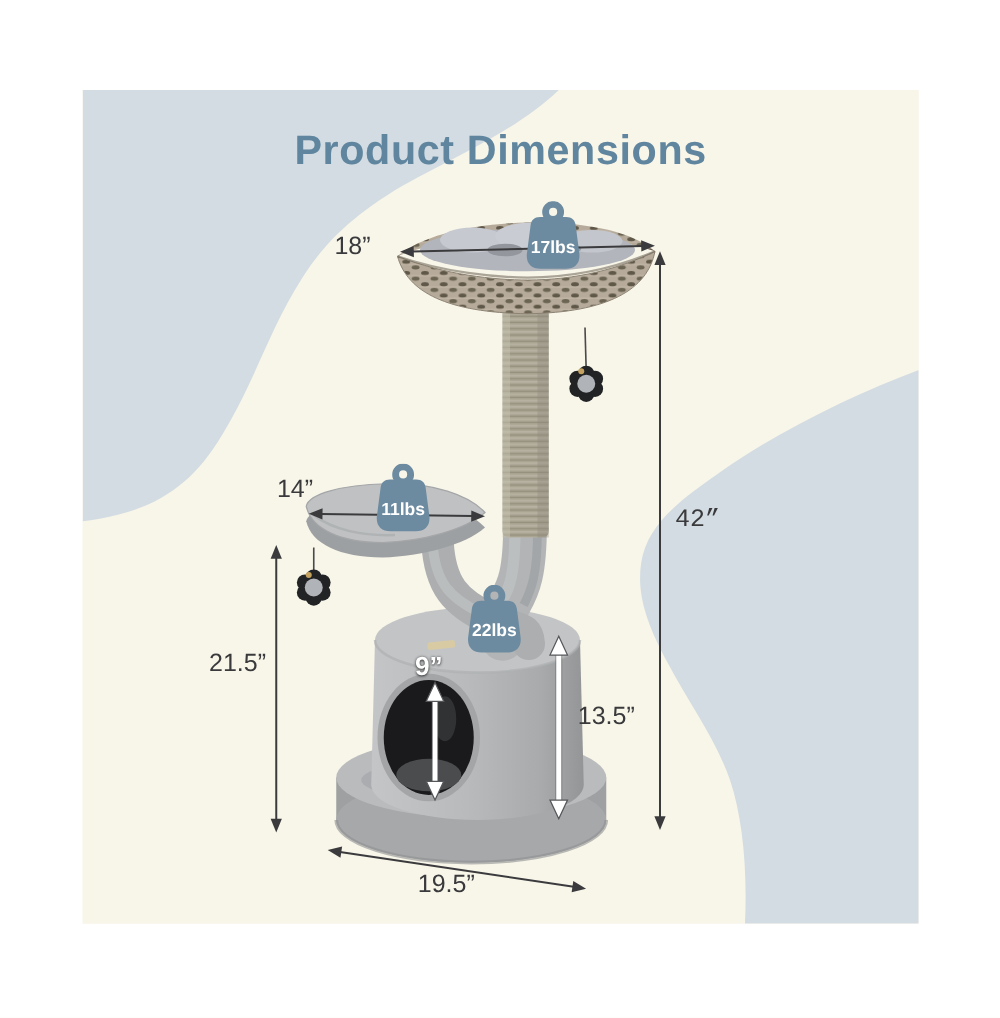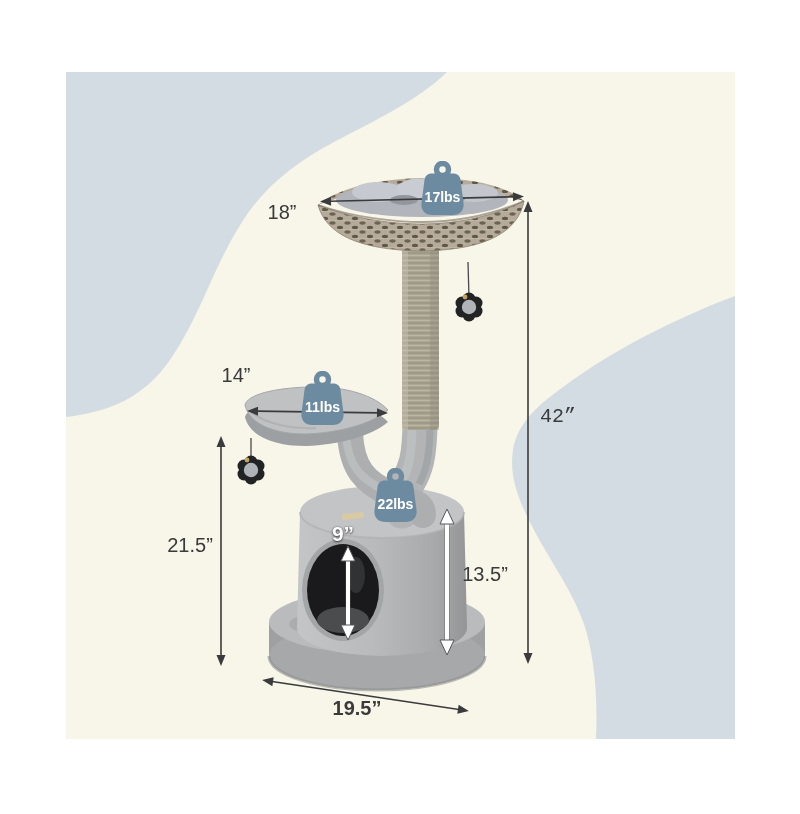--- a/index.html
+++ b/index.html
@@ -180,28 +180,29 @@
         </g>
 
         <g>
           <line x1="381" y1="449" x2="381" y2="571"></line>
           <polygon points="381,437 374,452 388,452" stroke="#55575a" stroke-width="1"></polygon>
           <polygon points="381,583 374,568 388,568" stroke="#55575a" stroke-width="1"></polygon>
         </g>
       </g>
     </svg>
 
-
-    <div class="dim-label" style="left:216px;top:140px;">18”</div>
-    <div class="dim-label" style="left:170px;top:303px;">14”</div>
+    <h1 class="title">Product Dimensions</h1>
+
+    <div class="dim-label" style="left:216px;top:126px;">18”</div>
+    <div class="dim-label" style="left:170px;top:320px;">14”</div>
     <div class="dim-label" style="left:492px;top:344px;font-family:Liberation Mono, monospace;">42”</div>
-    <div class="dim-label" style="left:124px;top:473px;">21.5”</div>
+    <div class="dim-label" style="left:124px;top:459px;">21.5”</div>
     <div class="dim-label white" style="left:277px;top:462px;">9”</div>
     <div class="dim-label" style="left:419px;top:502px;">13.5”</div>
-    <div class="dim-label" style="left:291px;top:636px;font-weight:bold;">19.5”</div>
+    <div class="dim-label" style="left:291px;top:636px;">19.5”</div>
 
     <div class="badge" style="left:353px;top:89px;">
       <svg viewBox="0 0 47 55">
         <g>
           <circle cx="23.5" cy="8.5" r="6" fill="none" stroke="#6d8ba0" stroke-width="5.5"></circle>
           <path d="M13,12.5 L34,12.5 C38.5,12.5 41,15 41.5,19 L44.5,42 C45.3,49.5 41,54 33.5,54 L13.5,54 C6,54 1.7,49.5 2.5,42 L5.5,19 C6,15 8.5,12.5 13,12.5 Z" fill="#6d8ba0"></path>
         </g>
         <text x="23.5" y="41" text-anchor="middle" font-size="14" font-weight="bold" fill="#ffffff">17lbs</text>
       </svg>
     </div>

